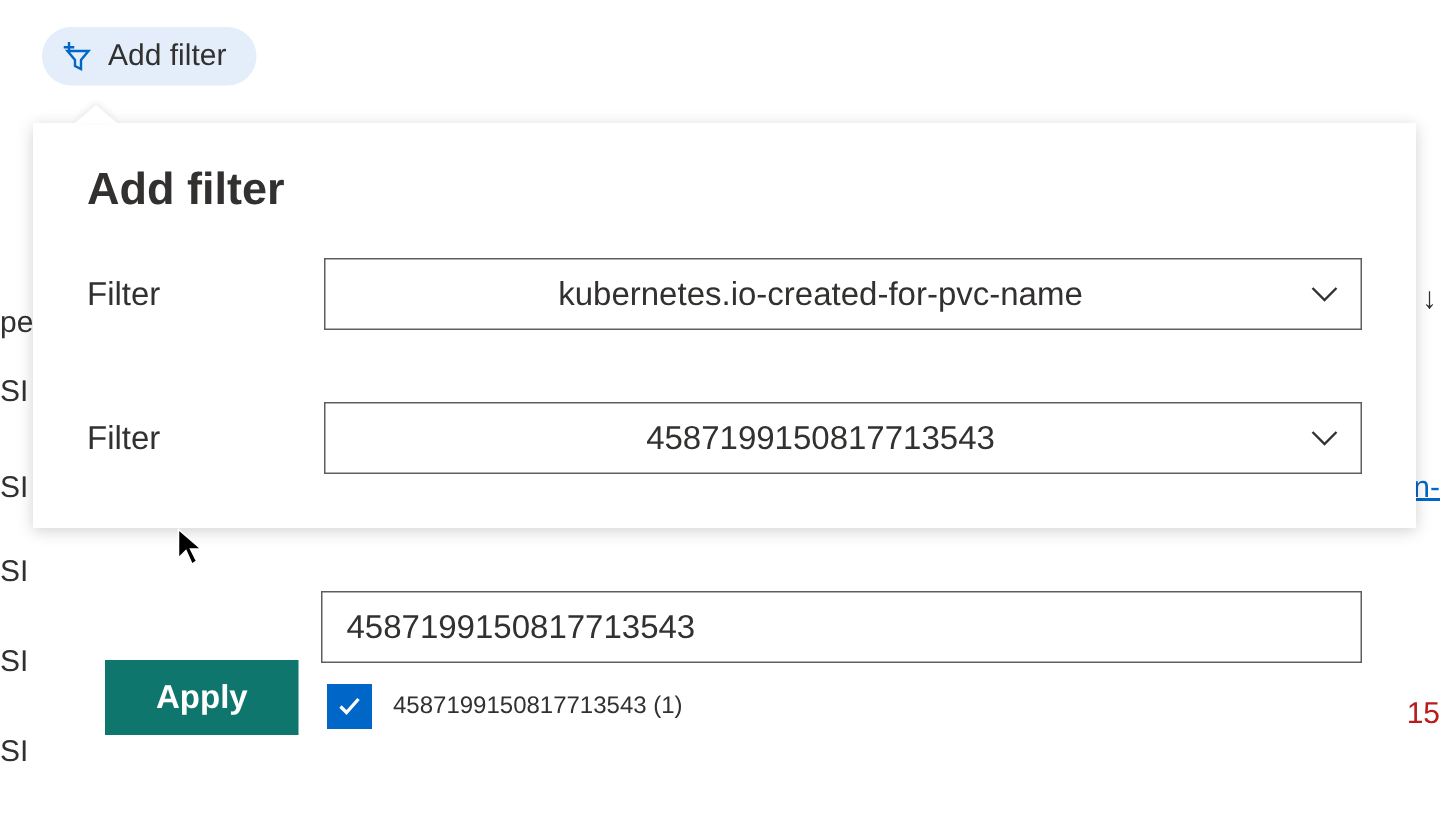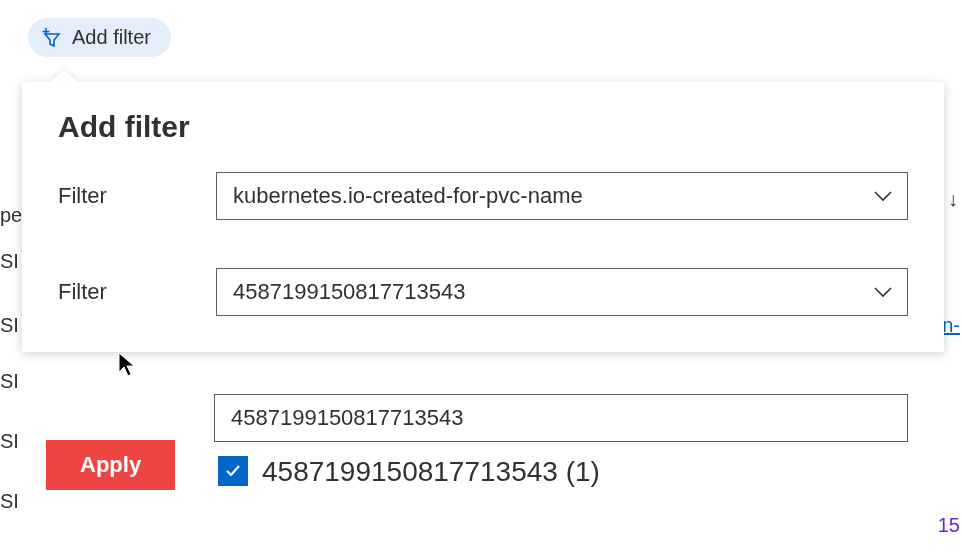--- a/index.html
+++ b/index.html
@@ -64,32 +64,33 @@
       flex: 1;
       position: relative;
       border: 1.5px solid #605e5c;
       background: #fff;
       height: 48px;
       display: flex;
       align-items: center;
       padding: 0 46px 0 16px;
       font-size: 22px;
       cursor: pointer;
+      justify-content: center;
     }
     .chev {
       position: absolute;
       right: 14px;
       top: 50%;
       transform: translateY(-50%);
     }
     .apply-btn {
       position: absolute;
-      left: 24px;
+      left: 48px;
       top: 358px;
-      background: #ef4444;
+      background: #0f766e;
       color: #fff;
       border: none;
       padding: 12px 34px;
       font-size: 22px;
       font-weight: 600;
       cursor: pointer;
     }
     .dropdown-panel {
       position: absolute;
       top: 312px;
@@ -101,23 +102,24 @@
       width: 100%;
       border: 1.5px solid #605e5c;
       height: 48px;
       font-size: 22px;
       padding: 0 16px;
       font-family: inherit;
       color: #323130;
     }
     .option-row {
       display: flex;
+      align-items: center;
       gap: 14px;
       padding: 14px 4px 6px 4px;
-      font-size: 28px;
+      font-size: 16px;
       cursor: pointer;
     }
     .checkbox {
       width: 30px; height: 30px;
       background: #0066c7;
       display: flex;
       align-items: center;
       justify-content: center;
     }
     .cursor {
@@ -136,21 +138,21 @@
 <body>
 
 <span class="bg-obscured" style="top:204px; left:0;">pe</span>
 <span class="bg-obscured" style="top:250px; left:0;">SI</span>
 <span class="bg-obscured" style="top:314px; left:0;">SI</span>
 <span class="bg-obscured" style="top:370px; left:0;">SI</span>
 <span class="bg-obscured" style="top:430px; left:0;">SI</span>
 <span class="bg-obscured" style="top:490px; left:0;">SI</span>
 <span class="bg-obscured" style="top:188px; right:4px;">↓</span>
 <span class="bg-obscured" style="top:314px; right:2px; color:#0066c7; text-decoration:underline;">n-</span>
-<span class="bg-obscured" style="top:514px; right:2px; color:#6d28d9;">15</span>
+<span class="bg-obscured" style="top:465px; right:2px; color:#b91c1c;">15</span>
 
 <div class="add-filter-pill">
   <svg width="22" height="20" viewBox="0 0 22 20">
     <path d="M3 6 h14 L12 12 v6 l-4 -2 v-4 Z" fill="none" stroke="#0066c7" stroke-width="1.6"></path>
     <path d="M4 0 v7 M0.5 3.5 h7" stroke="#0066c7" stroke-width="1.6"></path>
   </svg>
   <span>Add filter</span>
 </div>
 
 <div class="popover">

